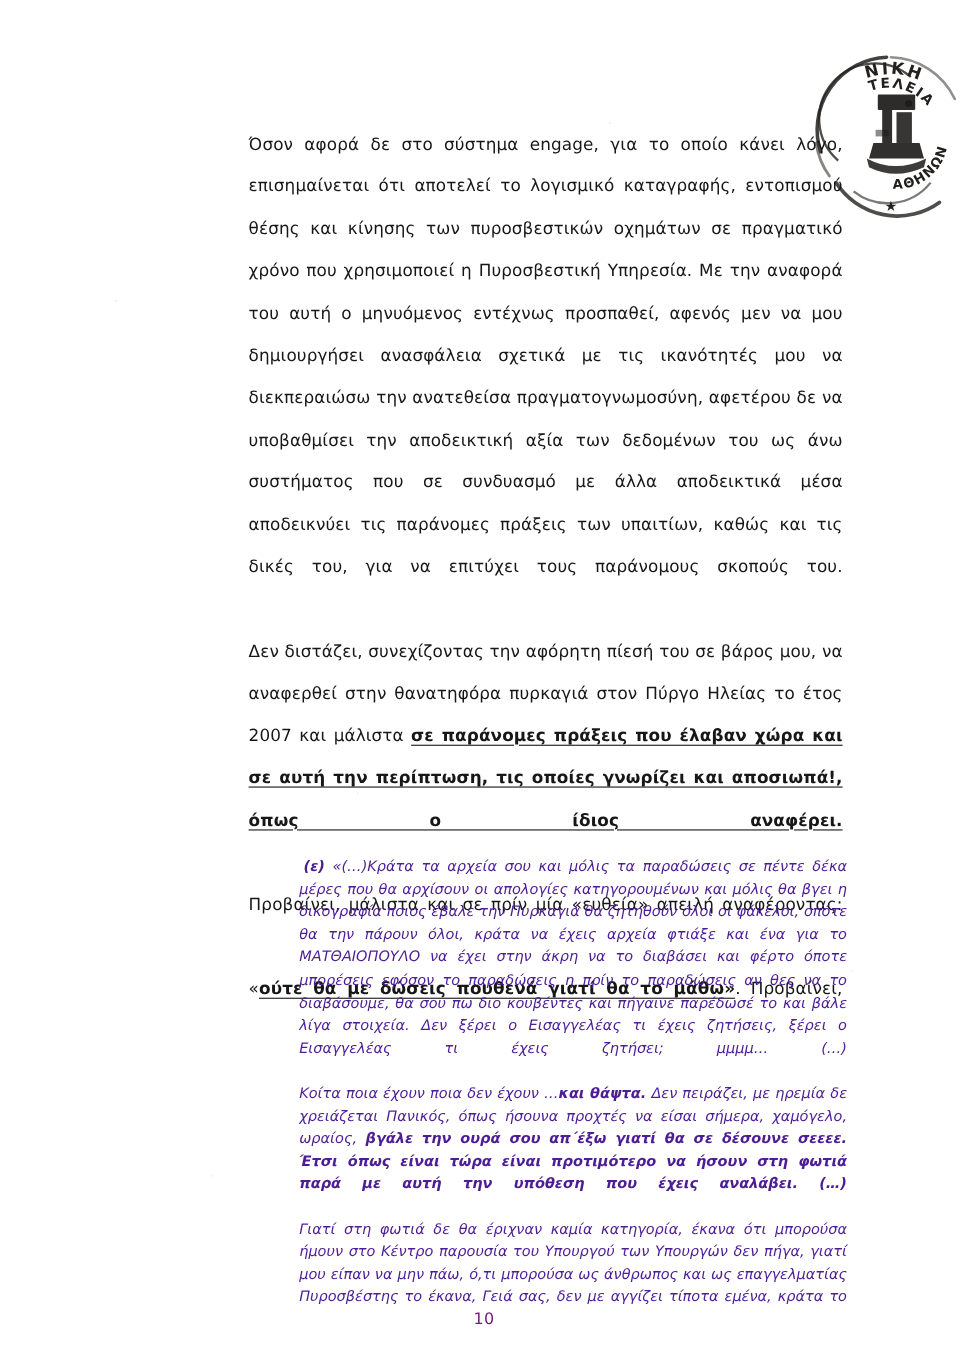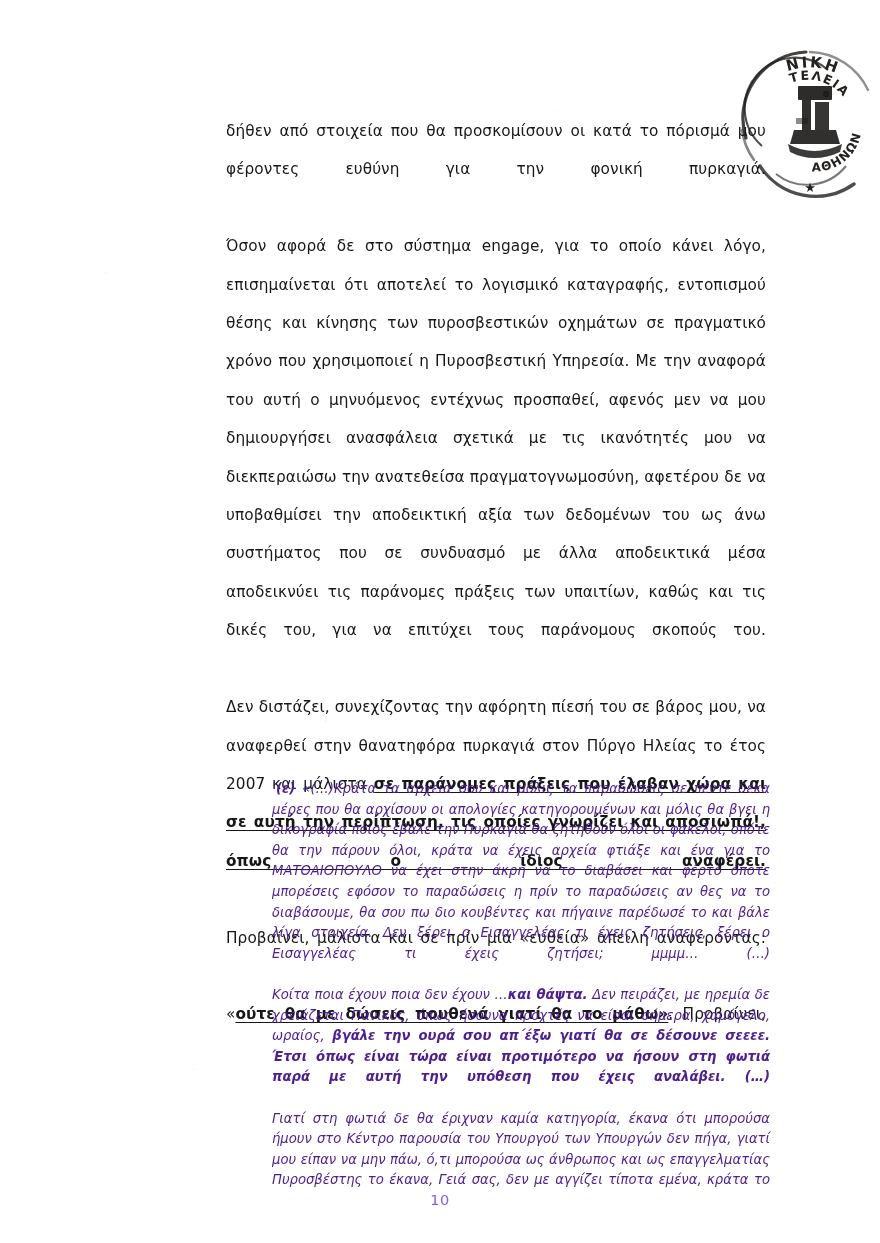--- a/index.html
+++ b/index.html
@@ -96,21 +96,21 @@
   }
 
   
   .page-number {
     position: absolute;
     left: 0;
     right: 0;
     top: 1192px;
     text-align: center;
     font-size: 14.5px;
-    color: #8b5cf6;
+    color: #701a75;
     letter-spacing: .4px;
   }
 
   
   .stamp {
     position: absolute;
     left: 736px;
     top: 34px;
     width: 152px;
     height: 168px;
@@ -163,21 +163,20 @@
         <path d="M 52 110 Q 78 124 106 110 L 104 118 Q 78 130 54 118 Z" opacity=".85"></path>
         <circle cx="90" cy="60" r="3.2" opacity=".85"></circle>
         <path d="M 60 84 L 72 84 L 72 90 L 60 90 Z" opacity=".5"></path>
       </g>
 
       <text x="74" y="158" font-family="'DejaVu Sans', sans-serif" font-size="13" fill="#23201e" text-anchor="middle" id="stampStar">★</text>
     </svg>
   </div>
 
   <div class="body-text">
-      <p class="para"><span>δήθεν από στοιχεία που θα προσκομίσουν οι κατά το πόρισμά μου φέροντες ευθύνη για την φονική πυρκαγιά.</span><span class="tail" style="display: inline-block; width: 100%;"></span></p>
       <p class="para"><span>Όσον αφορά δε στο σύστημα engage, για το οποίο κάνει λόγο, επισημαίνεται ότι αποτελεί το λογισμικό καταγραφής, εντοπισμού θέσης και κίνησης των πυροσβεστικών οχημάτων σε πραγματικό χρόνο που χρησιμοποιεί η Πυροσβεστική Υπηρεσία. Με την αναφορά του αυτή ο μηνυόμενος εντέχνως προσπαθεί, αφενός μεν να μου δημιουργήσει ανασφάλεια σχετικά με τις ικανότητές μου να διεκπεραιώσω την ανατεθείσα πραγματογνωμοσύνη, αφετέρου δε να υποβαθμίσει την αποδεικτική αξία των δεδομένων του ως άνω συστήματος που σε συνδυασμό με άλλα αποδεικτικά μέσα αποδεικνύει τις παράνομες πράξεις των υπαιτίων, καθώς και τις δικές του, για να επιτύχει τους παράνομους σκοπούς του.</span><span class="tail" style="display: inline-block; width: 100%;"></span></p>
       <p class="para"><span>Δεν διστάζει, συνεχίζοντας την αφόρητη πίεσή του σε βάρος μου, να αναφερθεί στην θανατηφόρα πυρκαγιά στον Πύργο Ηλείας το έτος 2007 και μάλιστα </span><span class="u-bold">σε παράνομες πράξεις που έλαβαν χώρα και σε αυτή την περίπτωση, τις οποίες γνωρίζει και αποσιωπά!, όπως ο ίδιος αναφέρει.</span><span class="tail" style="display: inline-block; width: 100%;"></span></p>
       <p class="para"><span>Προβαίνει, μάλιστα και σε πρίν μία «ευθεία» απειλή αναφέροντας:</span><span class="tail" style="display: inline-block; width: 100%;"></span></p>
       <p class="para"><span>«</span><span class="u-bold-italic">ούτε θα με δώσεις πουθενά γιατί θα το μάθω»</span><span>. Προβαίνει,</span><span class="tail" style="display: inline-block; width: 100%;"></span></p>
     </div>
 
   <div class="quote-block">
       <p class="quote-para first-indent"><span class="q-b">(ε)</span><span> «(…)Κράτα τα αρχεία σου και μόλις τα παραδώσεις σε πέντε δέκα μέρες που θα αρχίσουν οι απολογίες κατηγορουμένων και μόλις θα βγει η δικογραφία ποιος έβαλε την Πυρκαγιά θα ζητηθούν όλοι οι φάκελοι, οπότε θα την πάρουν όλοι, κράτα να έχεις αρχεία φτιάξε και ένα για το ΜΑΤΘΑΙΟΠΟΥΛΟ να έχει στην άκρη να το διαβάσει και φέρτο όποτε μπορέσεις εφόσον το παραδώσεις η πρίν το παραδώσεις αν θες να το διαβάσουμε, θα σου πω διο κουβέντες και πήγαινε παρέδωσέ το και βάλε λίγα στοιχεία. Δεν ξέρει ο Εισαγγελέας τι έχεις ζητήσεις, ξέρει ο Εισαγγελέας τι έχεις ζητήσει; μμμμ… (…)</span><span class="tail" style="display: inline-block; width: 100%;"></span></p>
       <p class="quote-para"><span>Κοίτα ποια έχουν ποια δεν έχουν …</span><span class="q-b">και θάψτα.</span><span> Δεν πειράζει, με ηρεμία δε χρειάζεται Πανικός, όπως ήσουνα προχτές να είσαι σήμερα, χαμόγελο, ωραίος, </span><span class="q-b">βγάλε την ουρά σου απ΄έξω γιατί θα σε δέσουνε σεεεε. Έτσι όπως είναι τώρα είναι προτιμότερο να ήσουν στη φωτιά παρά με αυτή την υπόθεση που έχεις αναλάβει. (…)</span><span class="tail" style="display: inline-block; width: 100%;"></span></p>
       <p class="quote-para"><span>Γιατί στη φωτιά δε θα έριχναν καμία κατηγορία, έκανα ότι μπορούσα ήμουν στο Κέντρο παρουσία του Υπουργού των Υπουργών δεν πήγα, γιατί μου είπαν να μην πάω, ό,τι μπορούσα ως άνθρωπος και ως επαγγελματίας Πυροσβέστης το έκανα, Γειά σας, δεν με αγγίζει τίποτα εμένα, κράτα το</span><span class="tail" style="display: inline-block; width: 100%;"></span></p>

